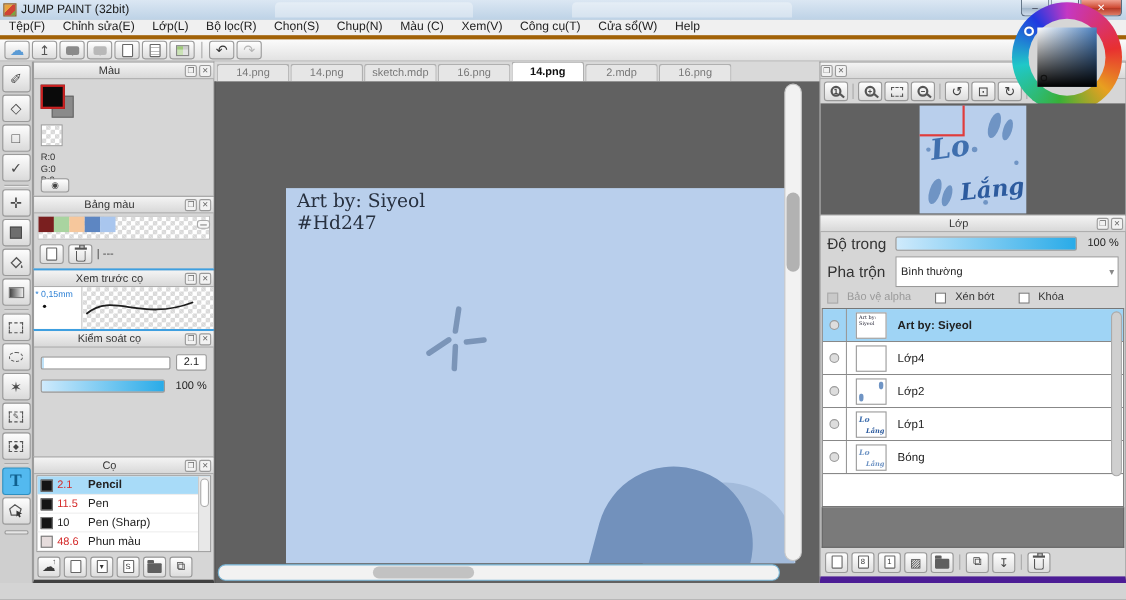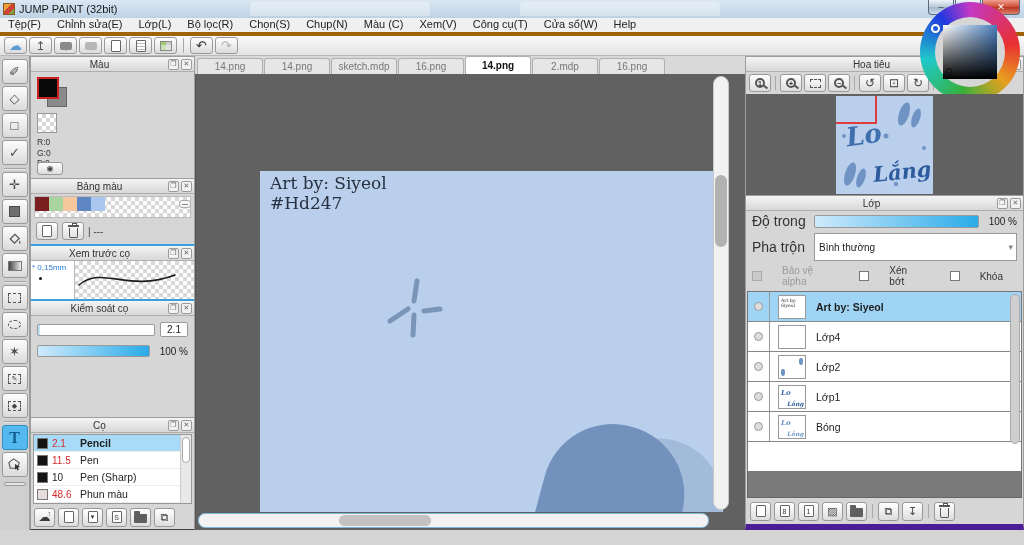--- a/index.html
+++ b/index.html
@@ -133,21 +133,21 @@
   .ctl-body { padding:6px 6px 0; }
   .ctl-row { display:flex; align-items:center; margin-bottom:8px; }
   .slider { flex:1; height:12px; border:1px solid #999; border-radius:2px; background:#fff; }
   .slider.blue { background:linear-gradient(90deg,#cfeafc,#29abe8); }
   .slider.white { background:linear-gradient(90deg,#bfe2f8 2%,#fff 2%); }
   .vbox { width:28px; height:15px; border:1px solid #999; border-radius:2px; background:#fff;
           font-size:10px; display:flex; align-items:center; justify-content:center; margin-left:5px; }
   .vtxt { font-size:10px; margin-left:5px; width:33px; text-align:right; }
 
   
-  .panel.co { flex:1; border-bottom:1px solid #404040; }
+  .panel.co { flex:1; border-bottom:3px solid #404040; }
   .blist { flex:1; background:#fff; border:1px solid #999; margin:1px 2px; position:relative; overflow:hidden; }
   .brow { height:17px; display:flex; align-items:center; gap:4px; padding:0 3px; border-bottom:1px solid #eee; }
   .brow.sel { background:#a8dbf8; }
   .bsw { width:11px; height:11px; border:1px solid #777; flex:none; }
   .bsz { width:24px; font-size:10px; color:#d42a2a; flex:none; }
   .bsz.dark { color:#222; }
   .bname { font-size:10.5px; color:#222; }
   .brow.sel .bname { font-weight:bold; }
   .blist-scroll { position:absolute; right:0; top:0; bottom:0; width:11px; background:#e8e8e8; border-left:1px solid #ccc; }
   .blist-scroll .thumb { margin:2px 1px; height:26px; background:#fff; border:1px solid #aaa; border-radius:4px; }
@@ -196,21 +196,21 @@
   .w2 { right:2px; bottom:10px; font-size:21px; color:#2d5b9e; transform:rotate(-6deg); }
   .redbox { position:absolute; left:-4px; top:-3px; width:45px; height:31px; border:2px solid #e03c3c; z-index:3;}
 
   
   .panel.layers { flex:1; border-bottom:6px solid #4c1d95; }
   .lrow { display:flex; align-items:center; padding:2px 6px; }
   .llabel { width:62px; font-size:14px; color:#333; flex:none; }
   .dropdown { flex:1; height:28px; background:#fff; border:1px solid #999; display:flex; align-items:center;
               font-size:10px; padding-left:4px; position:relative; }
   .dropdown .arr { position:absolute; right:3px; color:#888; font-size:9px; }
-  .cbrow { display:flex; align-items:center; padding:2px 6px 4px; gap:20px; }
+  .cbrow { display:flex; align-items:center; padding:2px 6px 4px; gap:8px; }
   .cb { width:10px; height:10px; border:1px solid #777; background:#fff; flex:none; }
   .cb.dis { background:#c9c9c9; border-color:#aaa; }
   .cblbl { font-size:10px; color:#333; margin-right:14px; }
   .cblbl.dis { color:#9a9a9a; }
   .llist { height:181px; background:#fff; border:1px solid #777; margin:0 1px; position:relative; overflow:hidden; flex:none;}
   .lyr { height:30px; display:flex; align-items:center; border-bottom:1px solid #888; background:#fff; }
   .lyr.sel { background:#9fd4f5; }
   .ldotcol { width:22px; display:flex; align-items:center; justify-content:center; align-self:stretch;
              border-right:1px solid #999; flex:none; }
   .ldot { width:9px; height:9px; border-radius:50%; background:#ddd; border:1px solid #9a9a9a; }
@@ -538,21 +538,20 @@
         <div class="hscroll">
             <div class="thumb"></div>
           </div>
       </div>
     </div>
 
     <div class="rightcol">
 
       <div class="panel nav">
         <div class="phead">
-          <span class="ptitle">Hoa tiêu</span>
           <span class="pbtn">❐</span>
           <span class="pbtn">✕</span>
         </div>
         <div class="navtools">
           <div class="nbtn">
               <span class="i-mag">
                 <span>1</span>
               </span>
             </div>
           <div class="nsep"></div>

